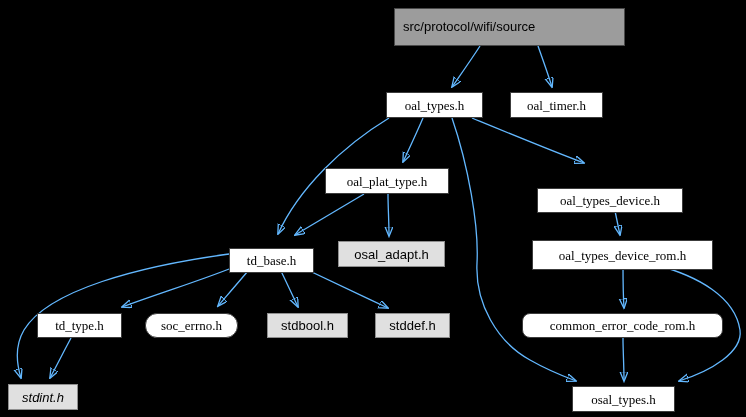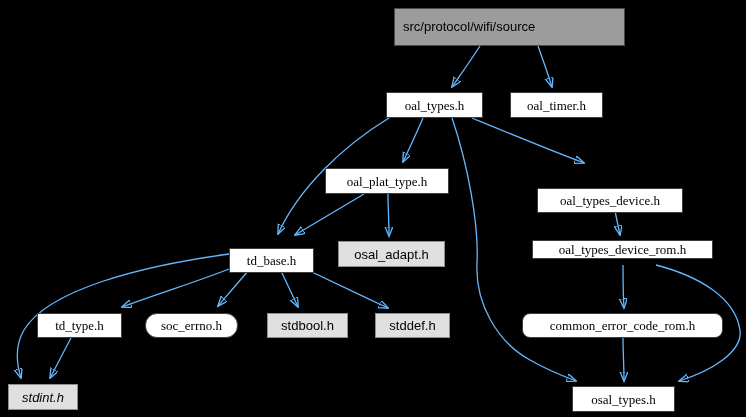--- a/index.html
+++ b/index.html
@@ -75,21 +75,21 @@
       </div>
       <div class="node linked" style="left: 537px; top: 168px; width: 146px; height: 25px; margin-top: 20px;">
         <span>oal_types_device.h</span>
       </div>
       <div class="node linked" style="left: 229px; top: 240px; width: 85px; height: 25px; margin-top: 8px;">
         <span>td_base.h</span>
       </div>
       <div class="node plain" style="left: 338px; top: 241px; width: 107px; height: 26px;">
         <span>osal_adapt.h</span>
       </div>
-      <div class="node linked" style="left: 532px; top: 240px; width: 181px; height: 19px;">
+      <div class="node linked" style="left: 532px; top: 240px; width: 181px; height: 30px;">
         <span>oal_types_device_rom.h</span>
       </div>
       <div class="node linked" style="left: 37px; top: 313px; width: 85px; height: 25px;">
         <span>td_type.h</span>
       </div>
       <div class="node linked" style="left: 145px; top: 313px; width: 93px; height: 25px; border-radius: 12px;">
         <span>soc_errno.h</span>
       </div>
       <div class="node plain" style="left: 267px; top: 313px; width: 81px; height: 25px;">
         <span>stdbool.h</span>

